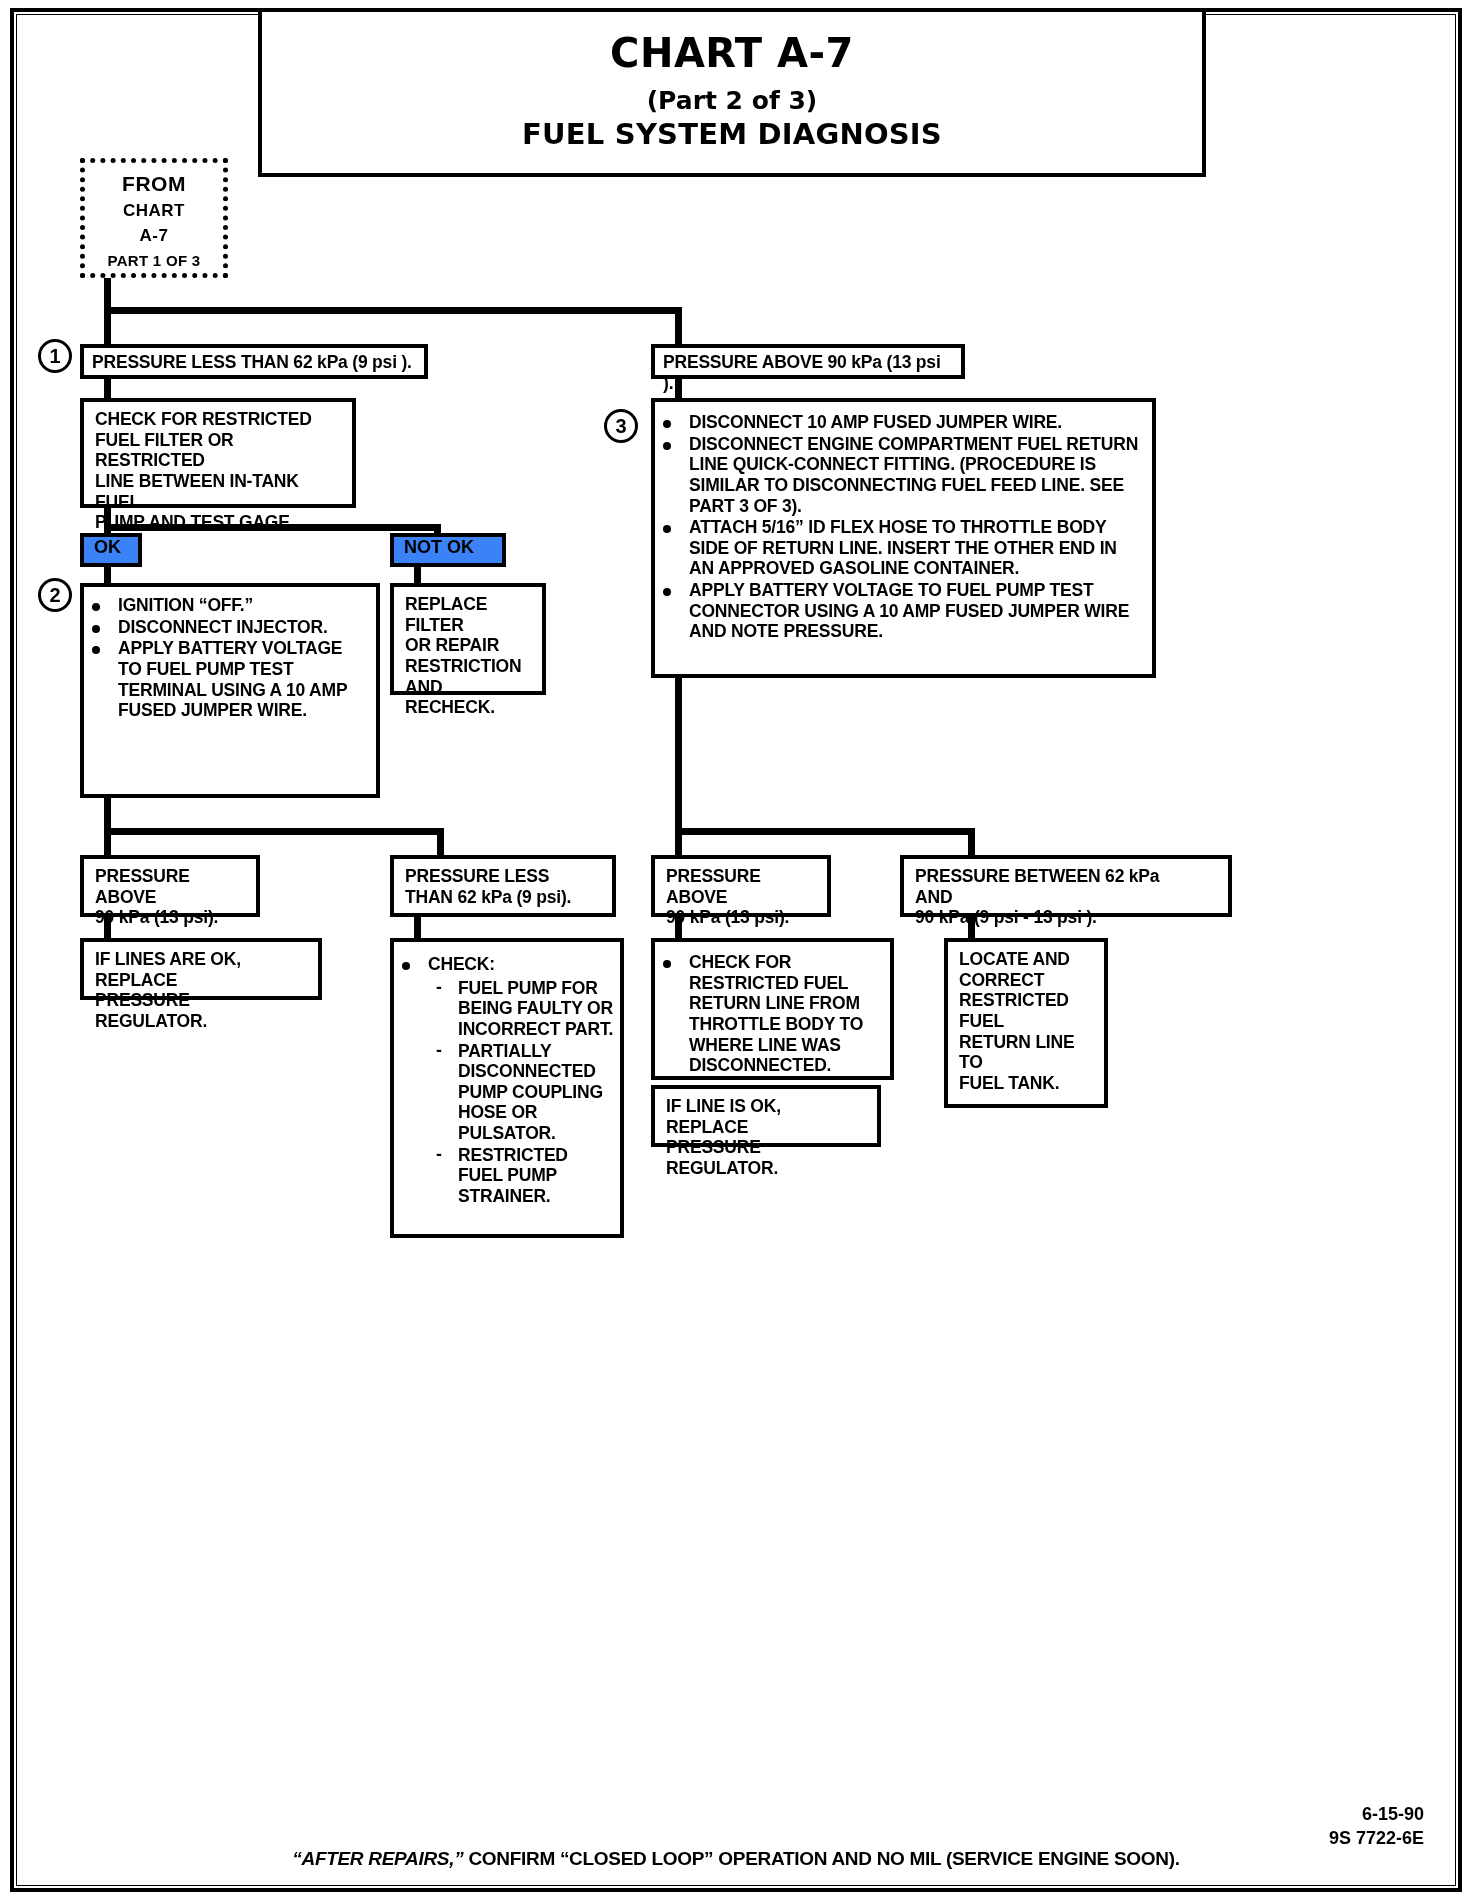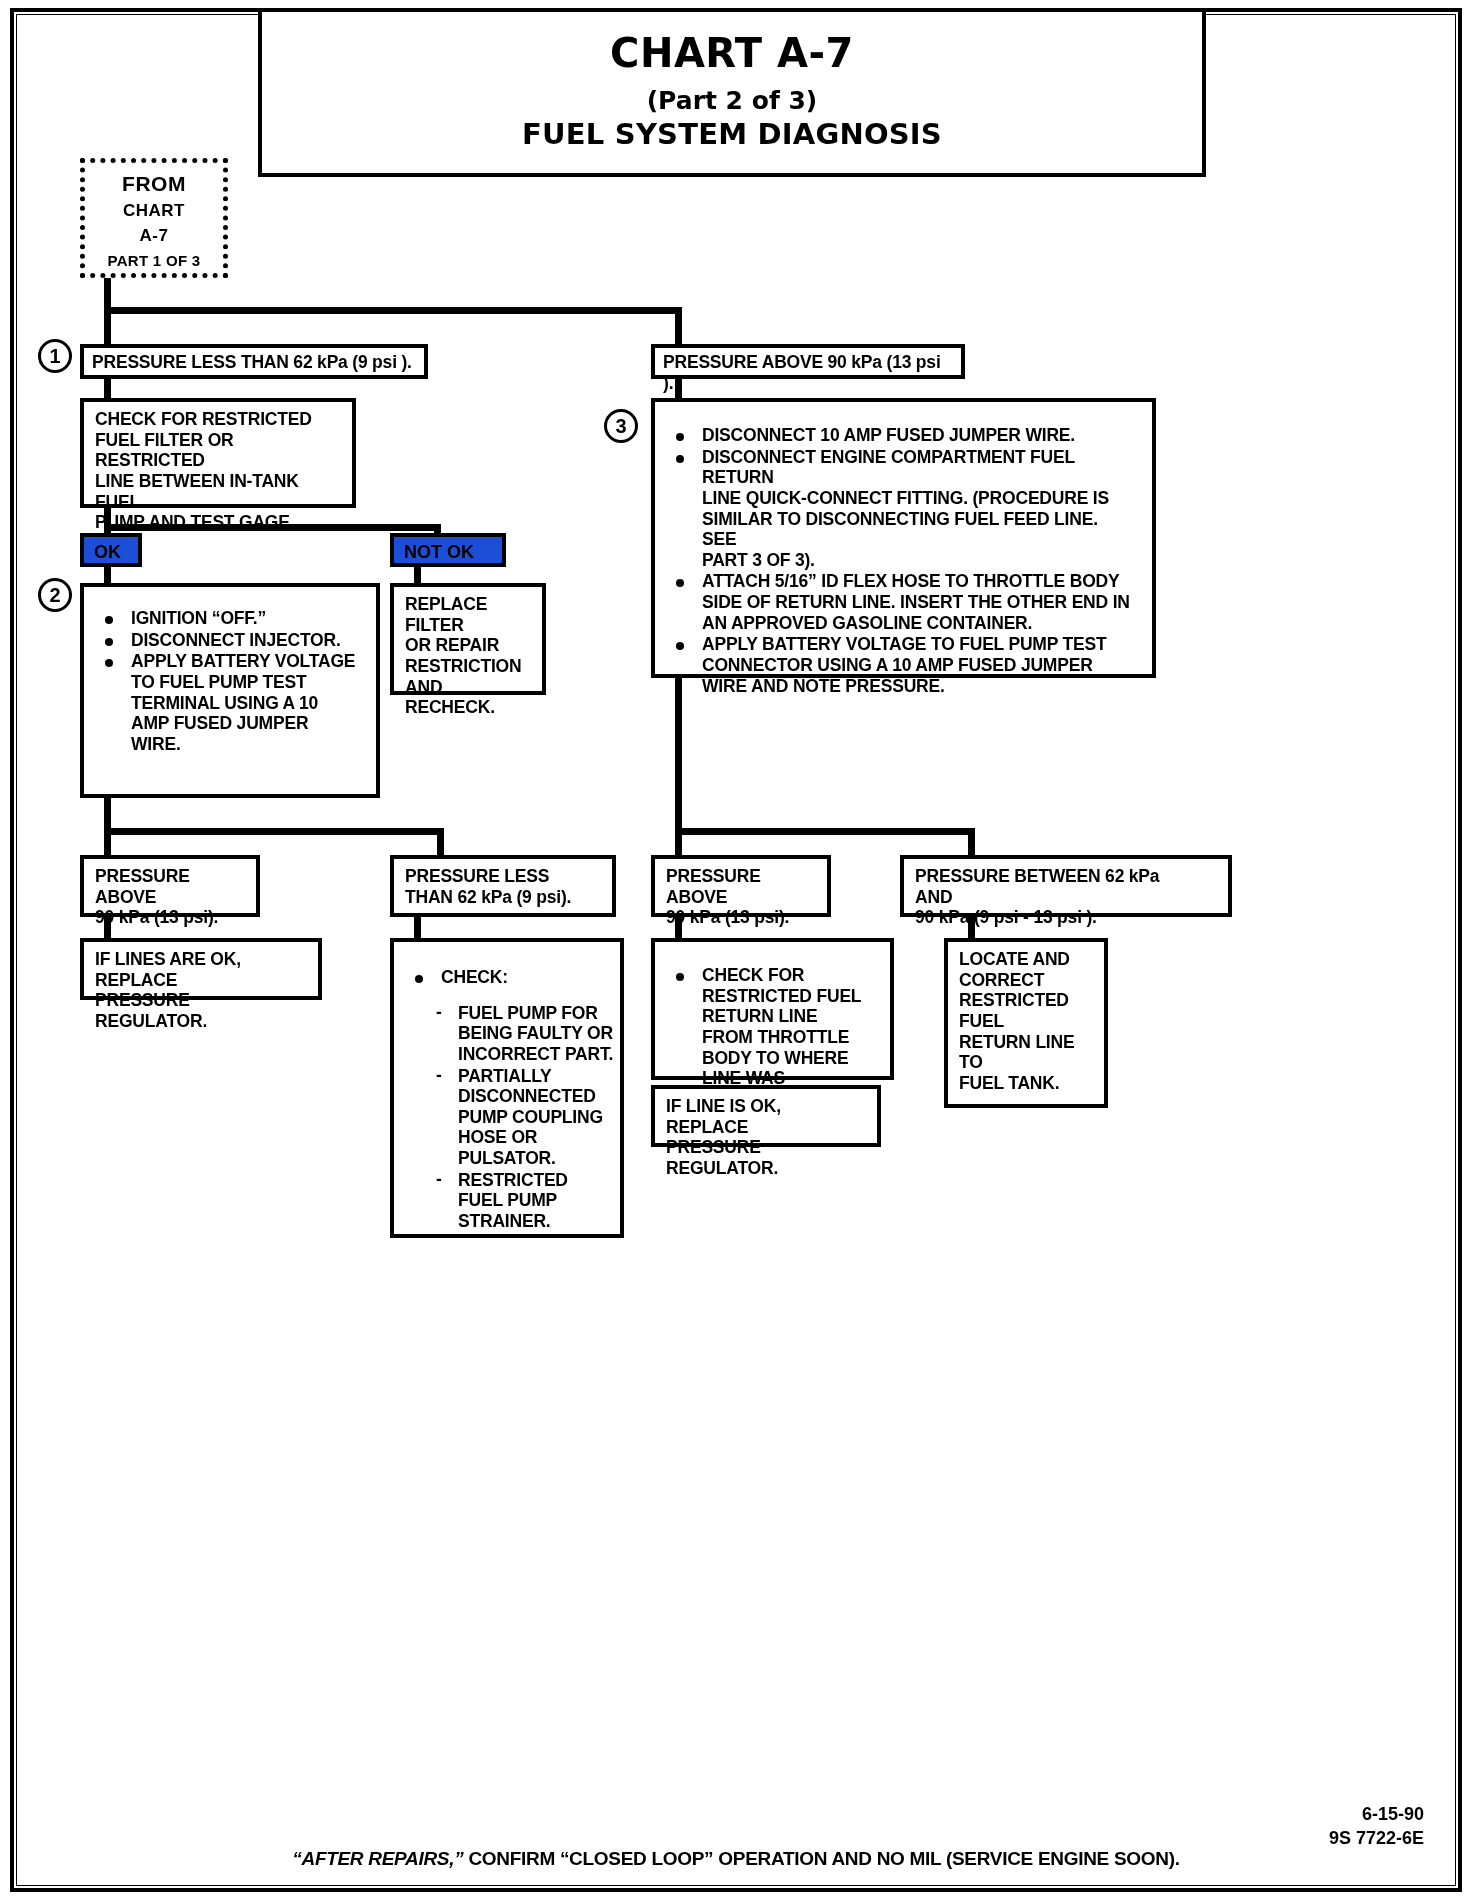--- a/index.html
+++ b/index.html
@@ -97,21 +97,21 @@
     background: #fff;
     font-size: 20px; font-weight: bold;
     text-align: center;
     line-height: 29px;
   }
 
   
   .pad { padding: 7px 28px 7px 11px; }
   .t17 { font-size: 17.5px; }
 
-  ul.bl { margin: 13px; padding: 0; list-style: none; }
+  ul.bl { margin: 0; padding: 0; list-style: none; }
   ul.bl > li {
     position: relative;
     padding-left: 34px;
     margin-bottom: 1px;
   }
   ul.bl > li::before {
     content: "";
     position: absolute;
     left: 8px; top: 8px;
     width: 8px; height: 8px;
@@ -129,25 +129,25 @@
     content: "-";
     position: absolute;
     left: 8px; top: -1px;
     font-weight: bold;
   }
 
   
   .lbl-box {
     position: absolute;
     border: 4px solid #000;
-    background: #1d4ed8;
+    background: #3b82f6;
     font-weight: bold;
     font-size: 18px;
     display: flex;
-    align-items: flex-end;
+    align-items: flex-start;
     padding-left: 10px;
   }
 
   
   .footer-note {
     position: absolute;
     left: 0; top: 1848px;
     width: 1472px;
     text-align: center;
     font-size: 19px;

